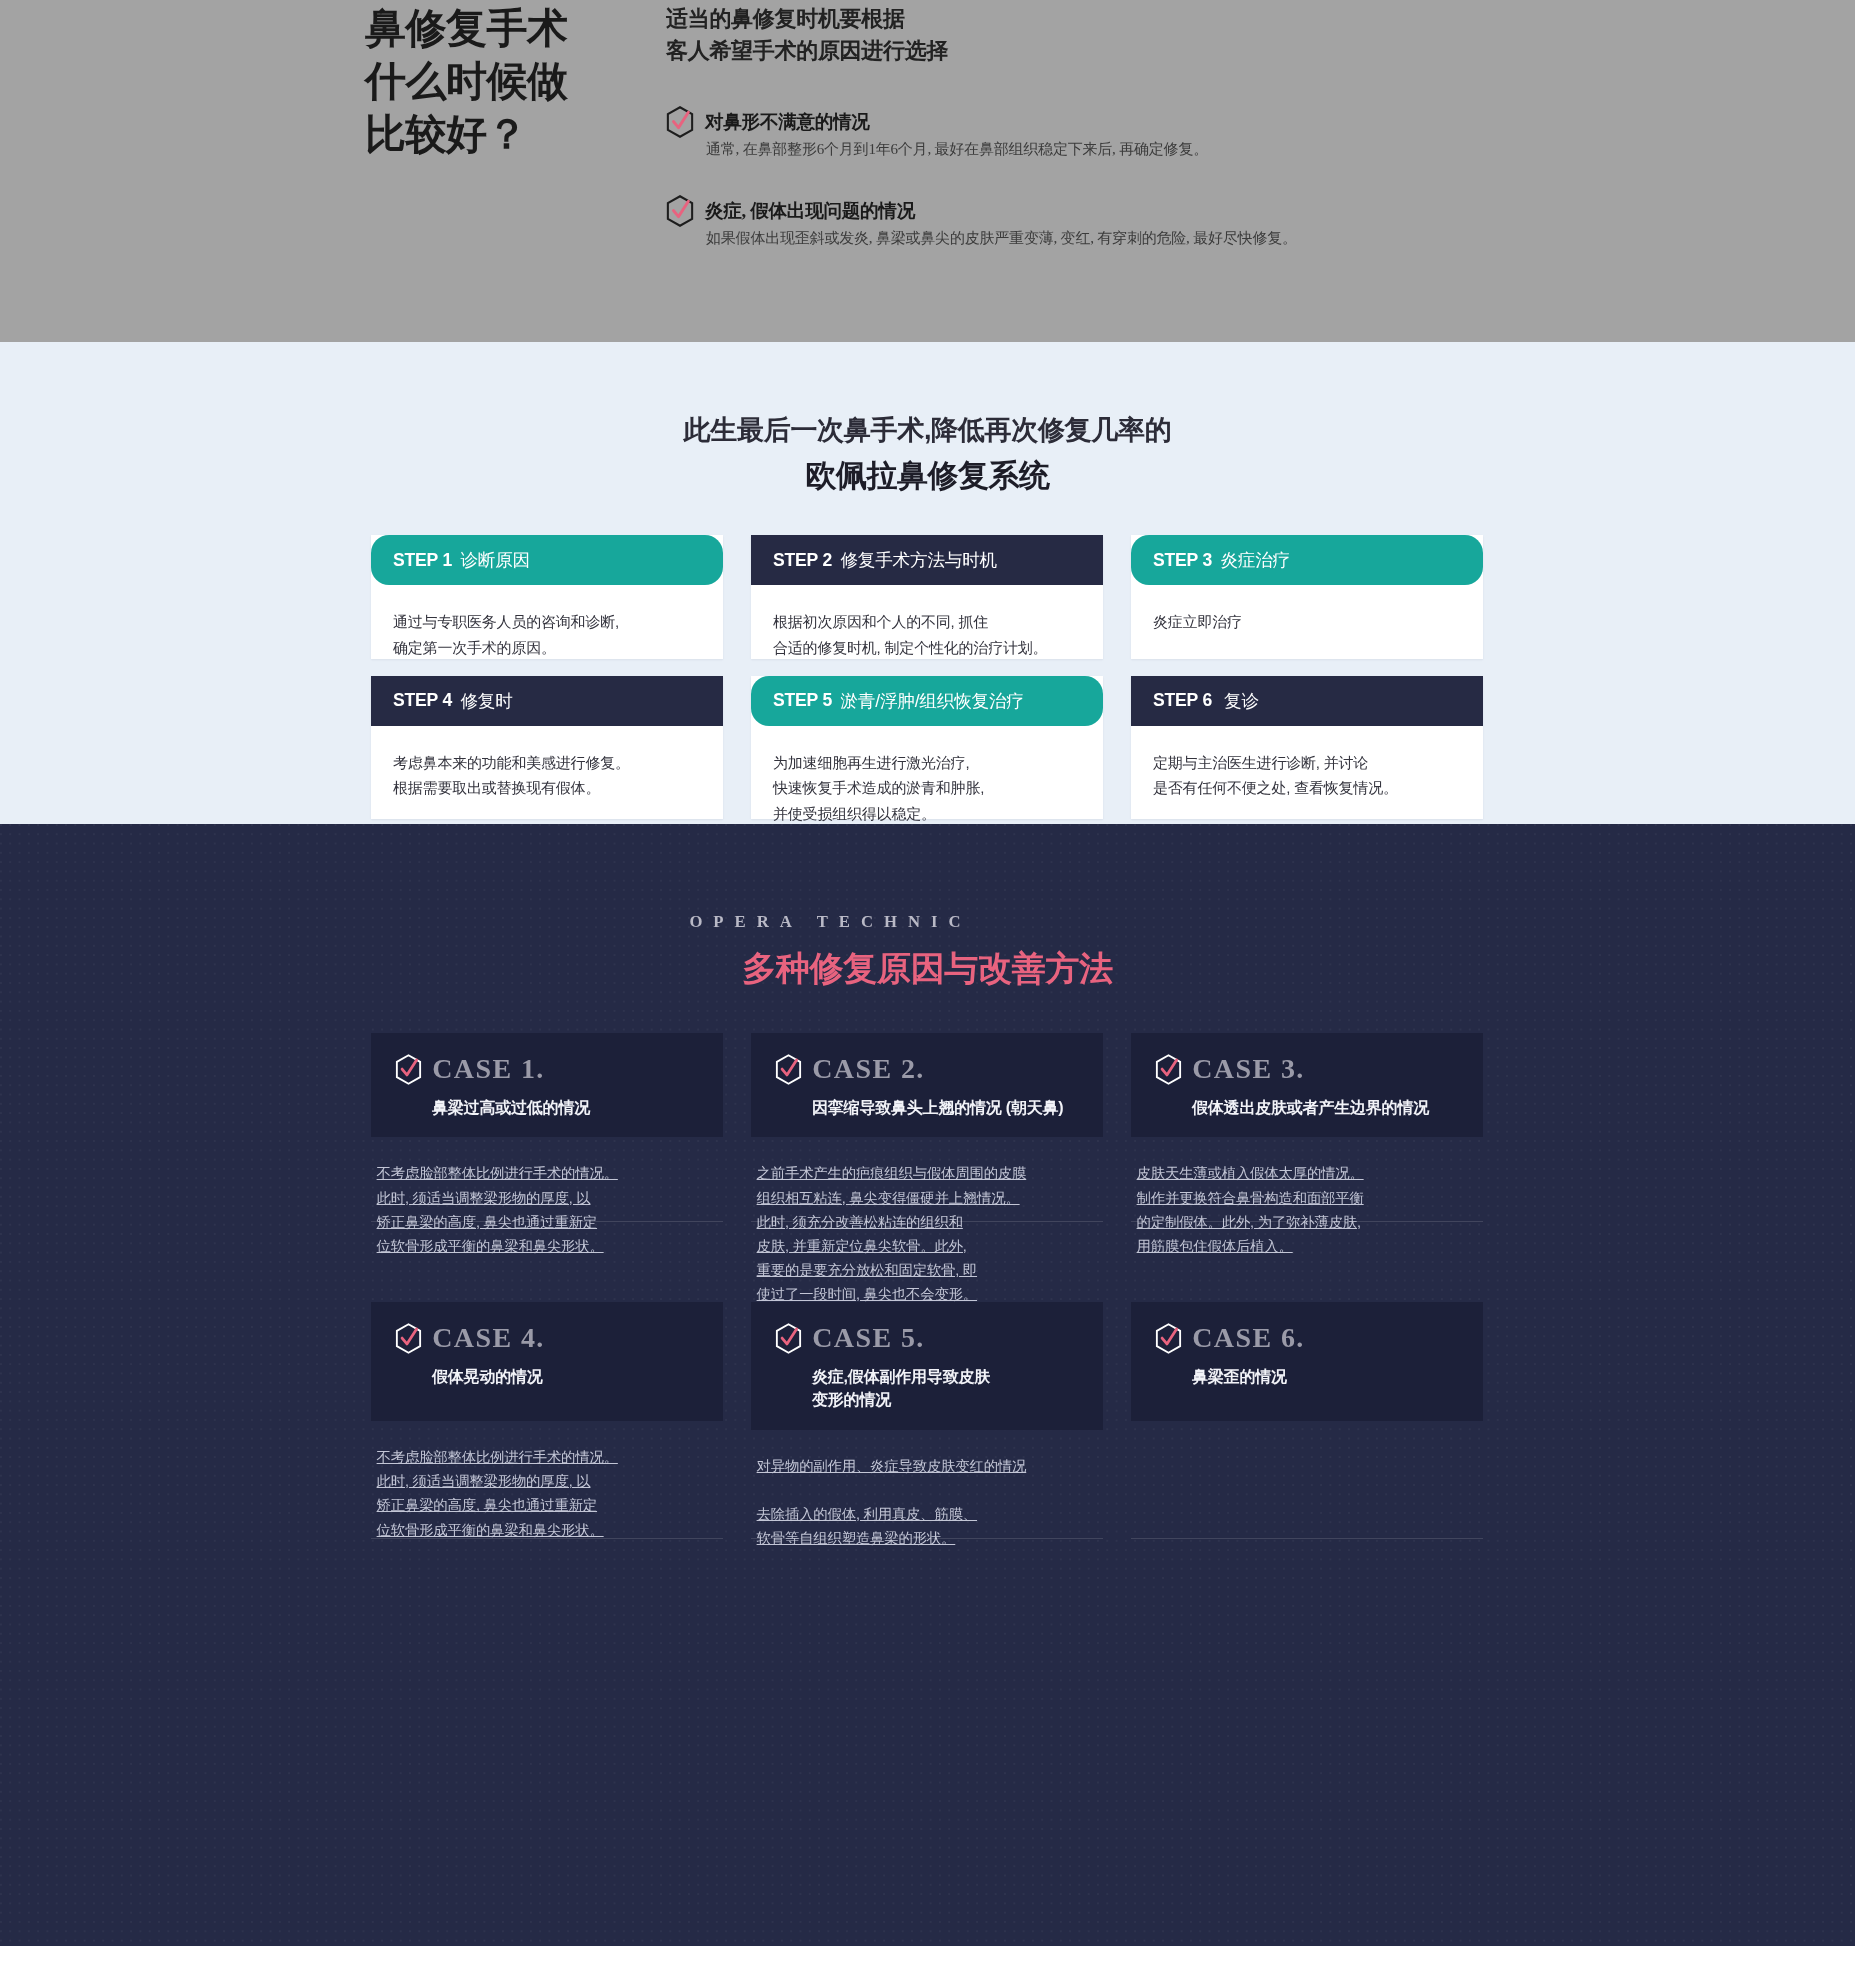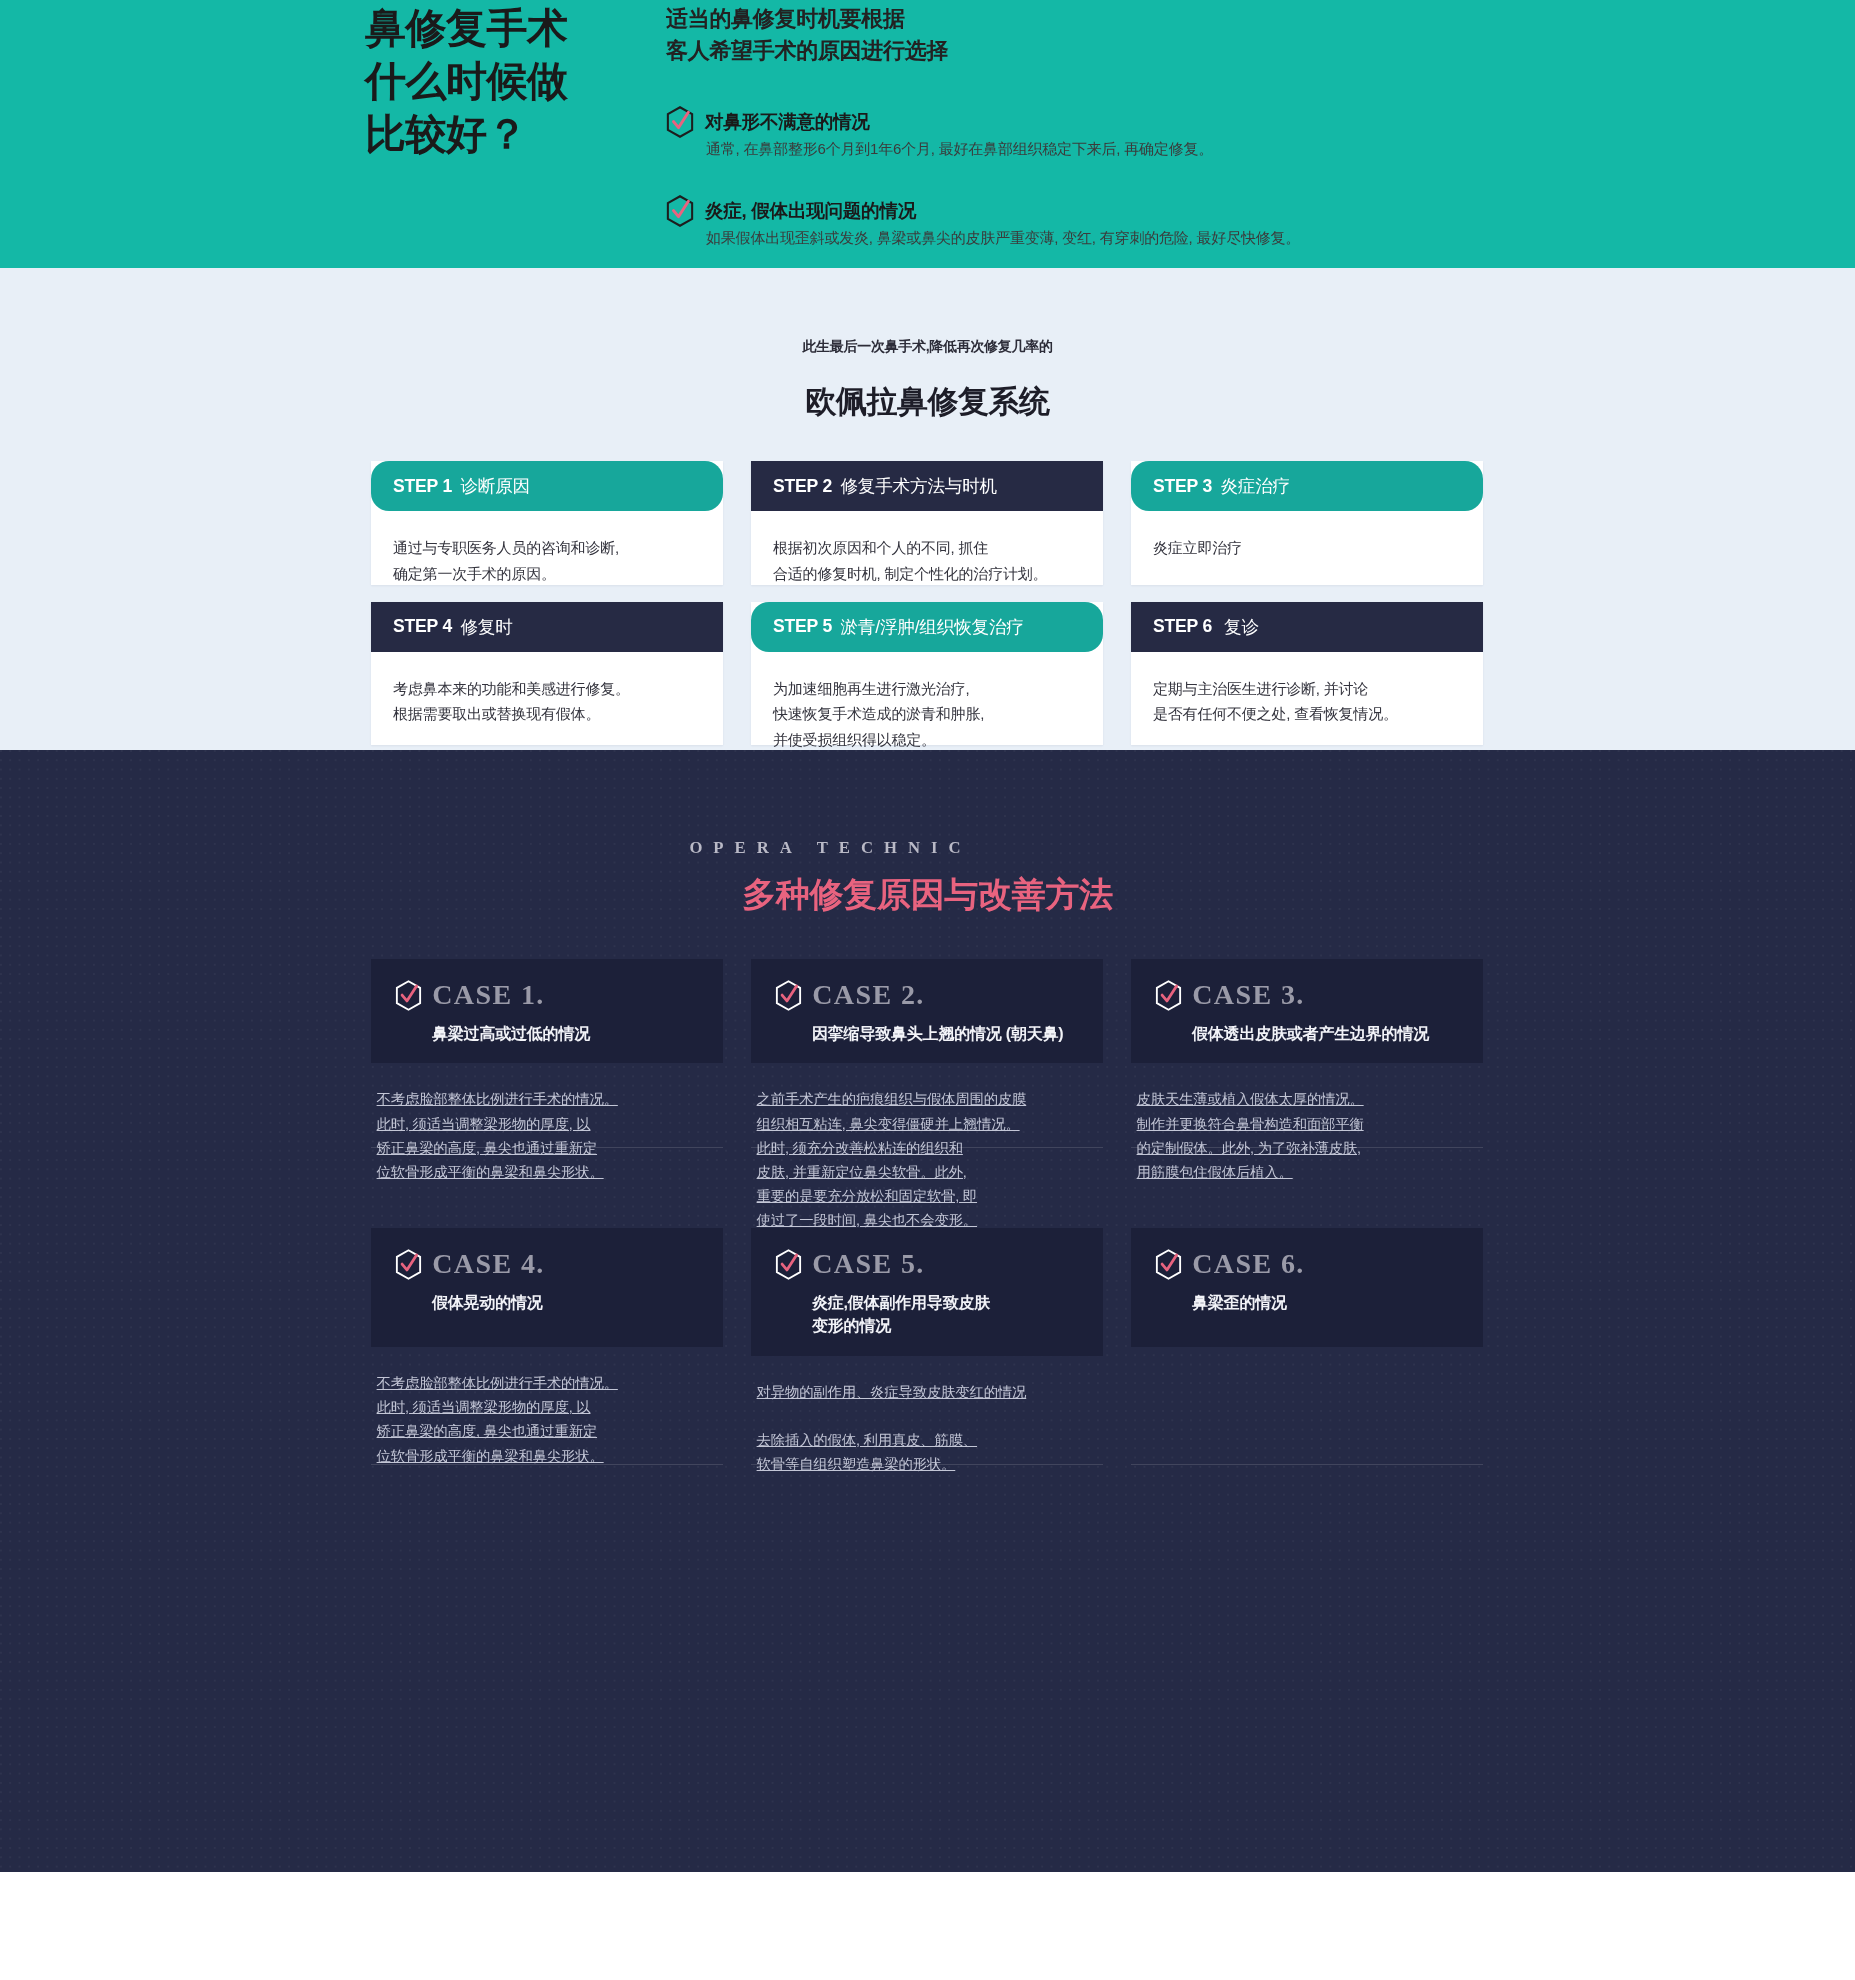--- a/index.html
+++ b/index.html
@@ -5,23 +5,24 @@
   * { box-sizing: border-box; margin: 0; padding: 0; }
   html, body {
     width: 1855px;
     font-family: "Liberation Sans", "DejaVu Sans", sans-serif;
     background: #ffffff;
   }
 
   
   .sec-hero {
     width: 1855px;
-    height: 268px;
-    background: #14b8a6;
+    height: 342px;
+    background: #a3a3a3;
     position: relative;
+    font-family: Liberation Serif, serif;
   }
   .hero-title {
     position: absolute;
     left: 365px;
     top: 1.9px;
     width: 278px;
     font-size: 41px;
     font-weight: bold;
     line-height: 1.30;
     color: #1a1a1a;
@@ -214,21 +215,21 @@
         </span>
         <span class="check-head">炎症, 假体出现问题的情况</span>
       </div>
       <div class="check-desc">如果假体出现歪斜或发炎, 鼻梁或鼻尖的皮肤严重变薄, 变红, 有穿刺的危险, 最好尽快修复。</div>
     </div>
   </div>
 </section>
 
 <section class="sec-steps" style="height:482px; position:relative;">
   <div style="position:absolute; top:70px; left:0; width:1855px; text-align:center;
-              font-size:14px; font-weight:bold; color:#2c2c38; letter-spacing:-0.3px;">此生最后一次鼻手术,降低再次修复几率的</div>
+              font-size:27px; font-weight:bold; color:#2c2c38; letter-spacing:-0.3px;">此生最后一次鼻手术,降低再次修复几率的</div>
 
   <div style="position:absolute; top:113px; left:0; width:1855px; text-align:center;
               font-size:31px; font-weight:bold; color:#1d1d28; letter-spacing:-0.5px;">欧佩拉鼻修复系统</div>
 
   <div class="steps-grid" style="top:193px;">
 
     <div class="step-card r1">
       <div class="step-head teal">
         <span class="num">STEP 1</span>
         <span class="lbl">诊断原因</span>

